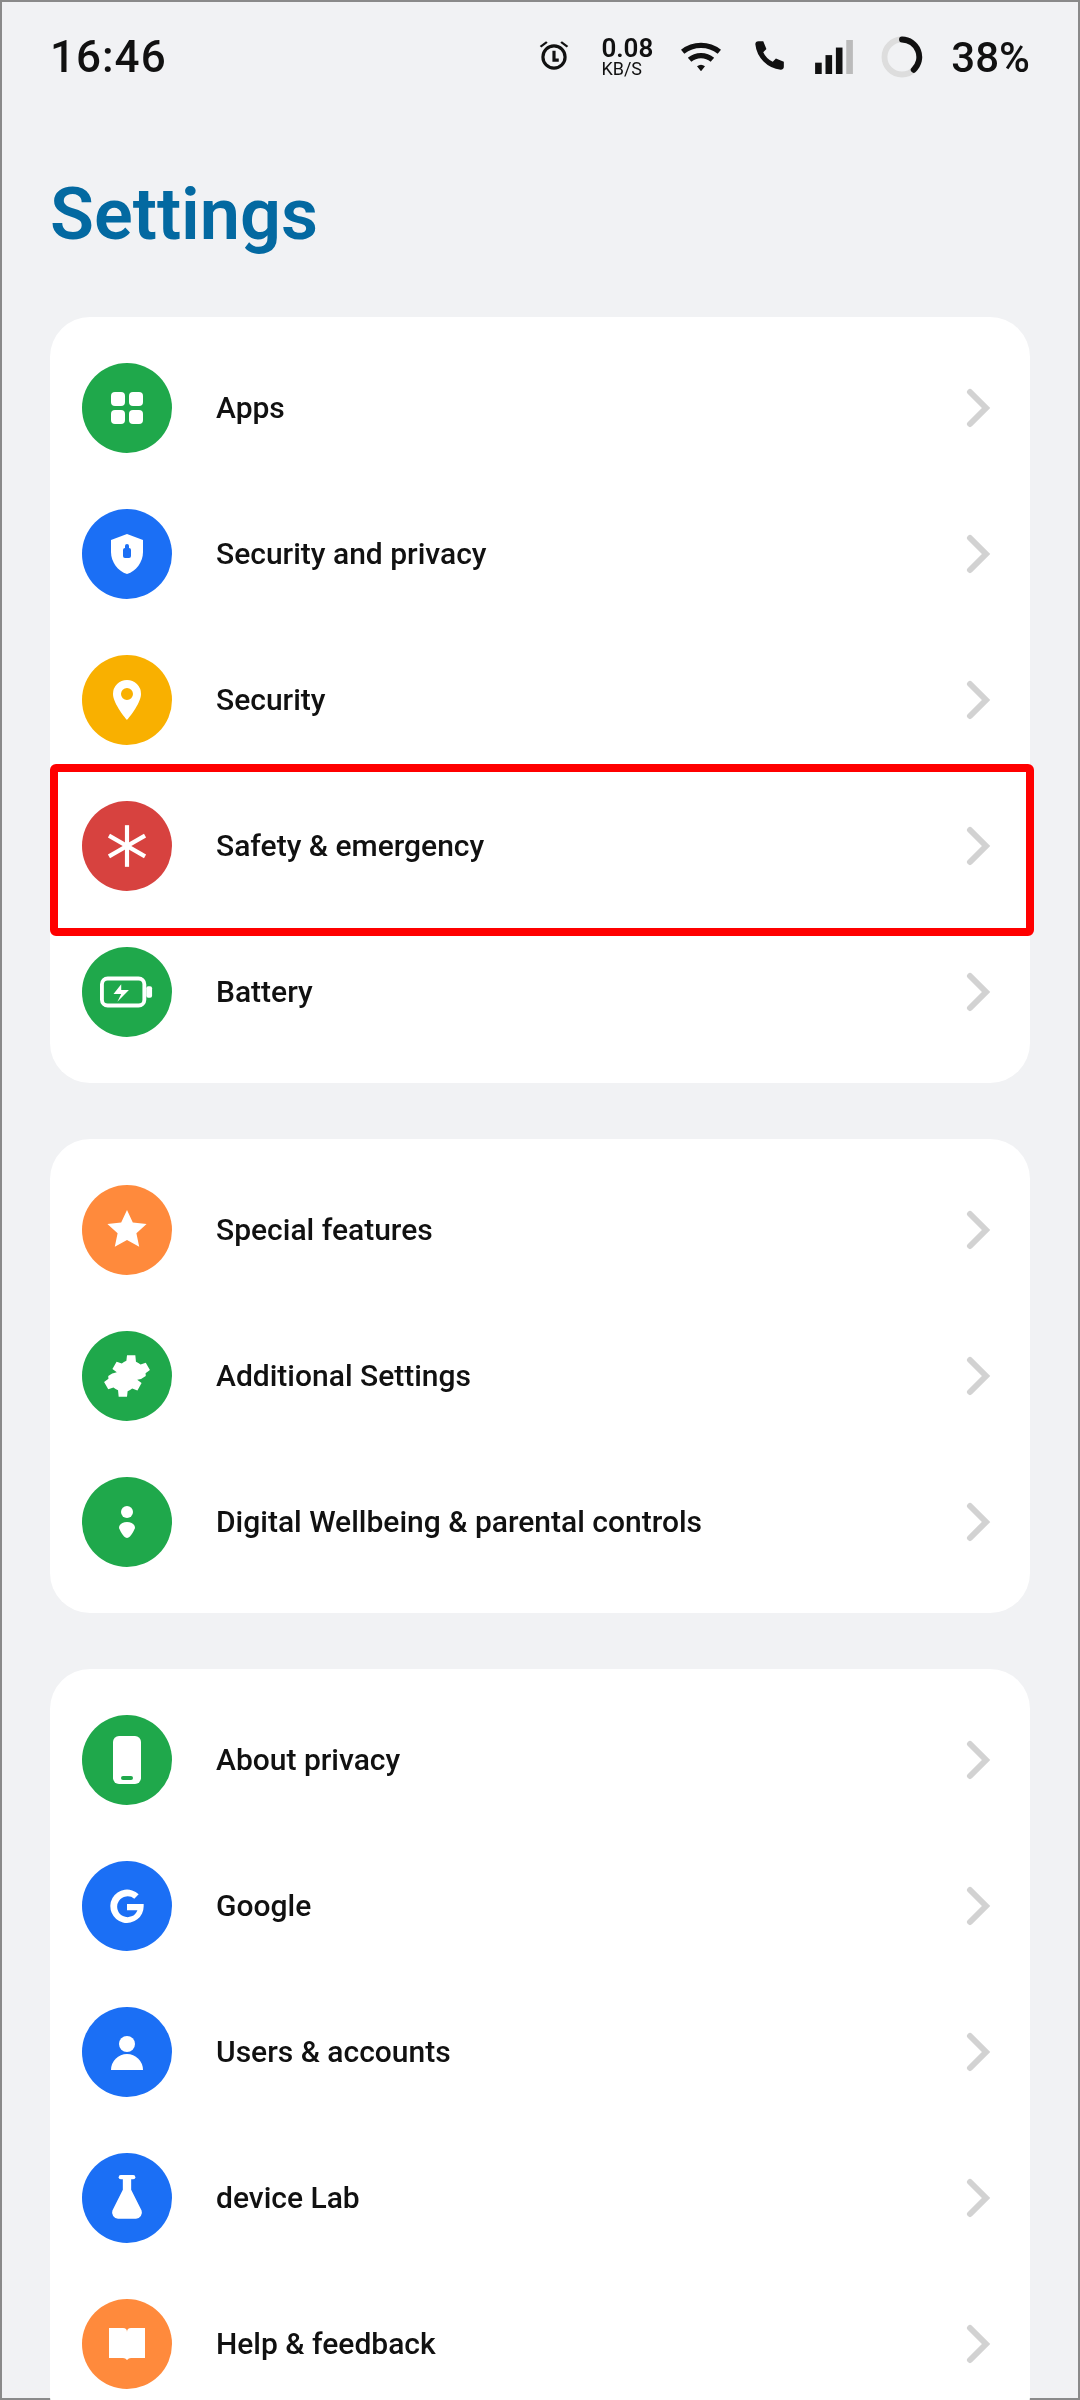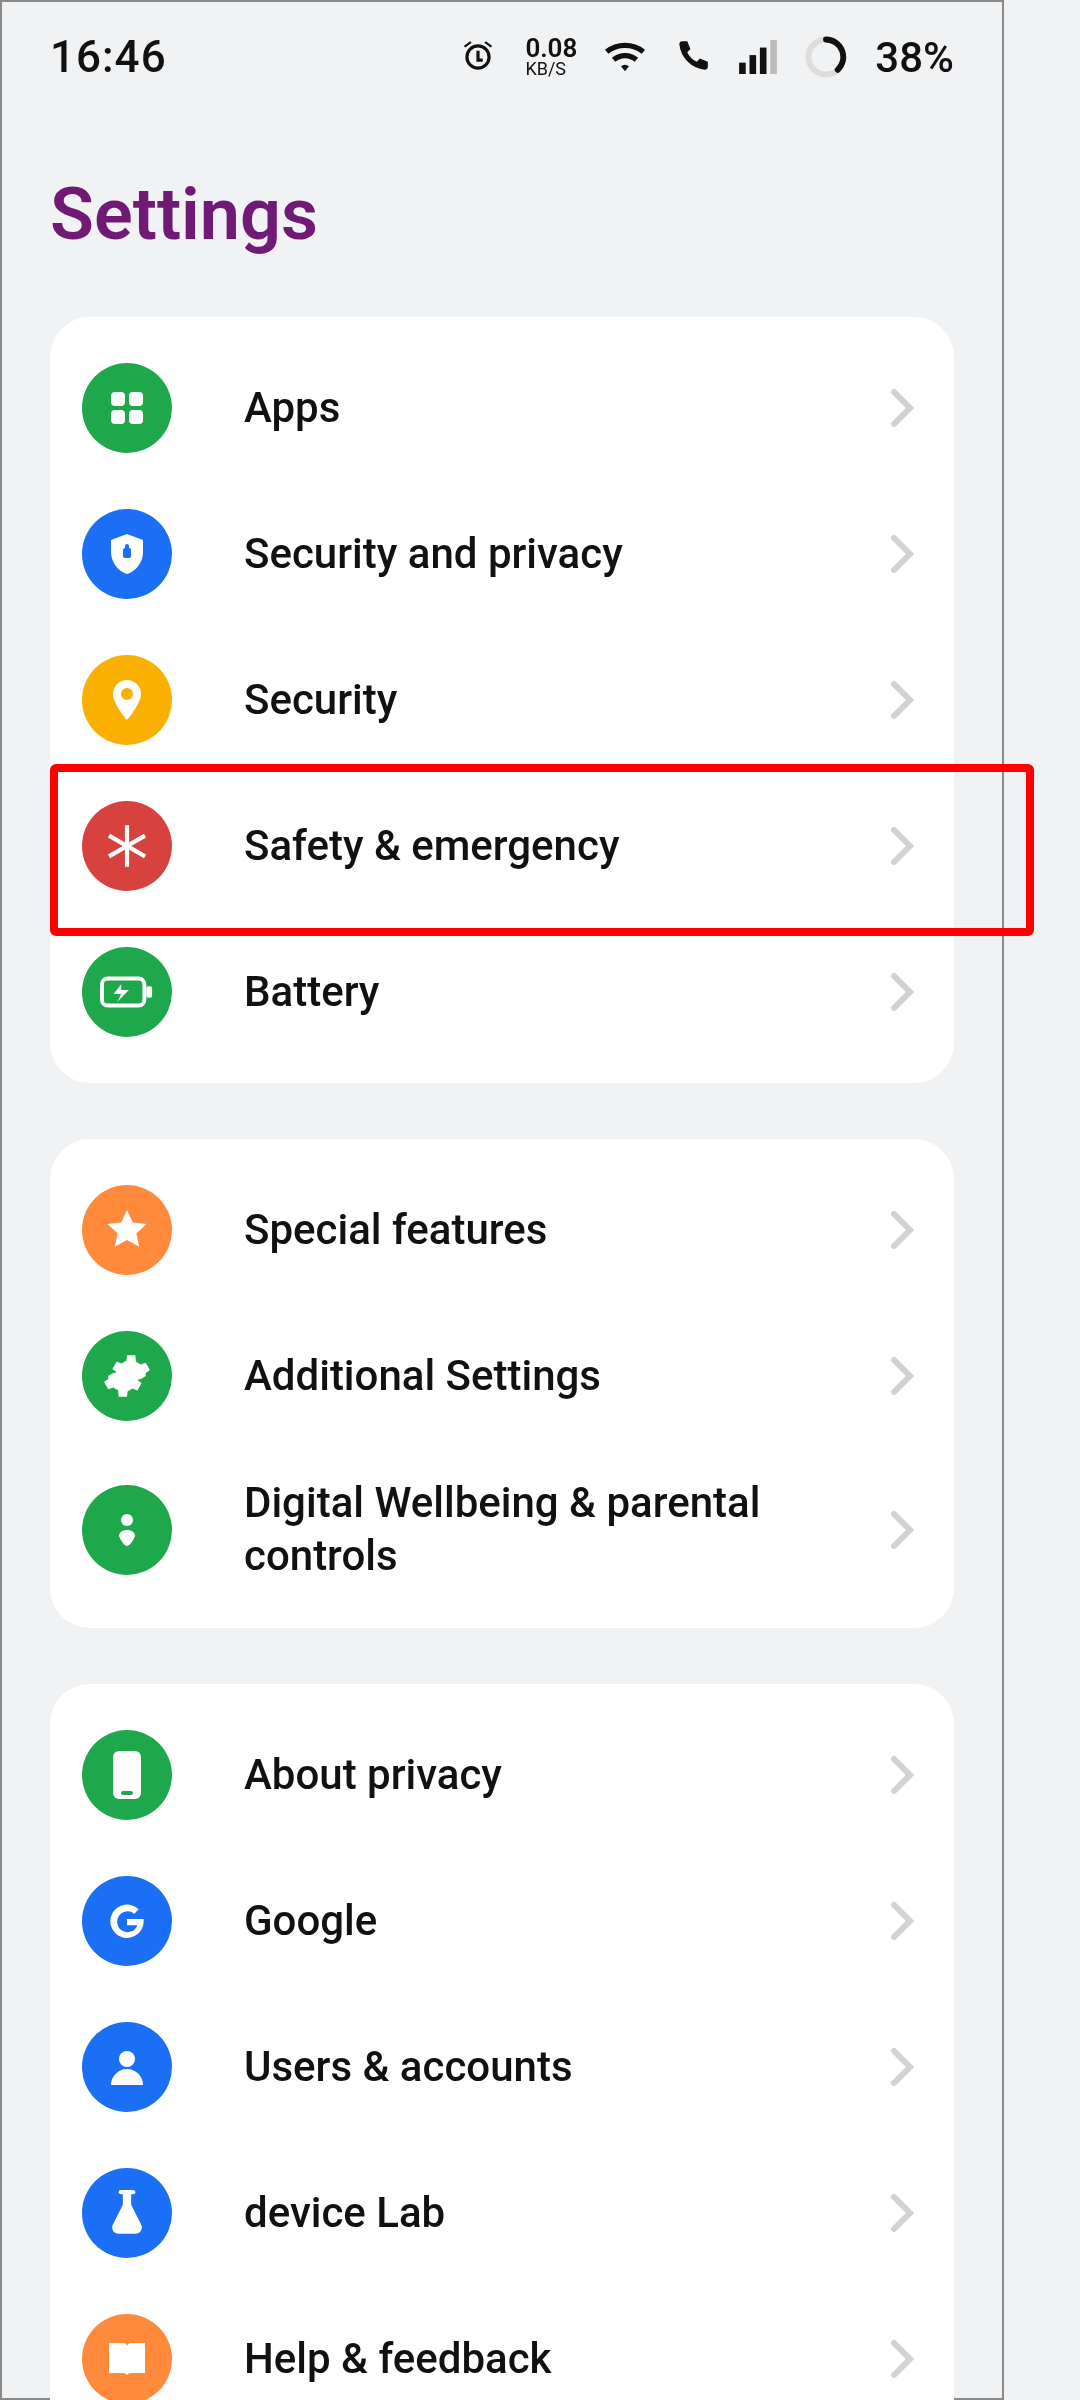--- a/index.html
+++ b/index.html
@@ -4,21 +4,21 @@
   <style>
     * { box-sizing: border-box; margin: 0; padding: 0; }
     html, body {
       width: 1080px;
       height: 2400px;
       font-family: -apple-system, BlinkMacSystemFont, "Segoe UI", Roboto, Arial, sans-serif;
       background: #f1f2f4;
       overflow: hidden;
     }
     .frame {
-      width: 1004px;
+      width: 1080px;
       height: 2400px;
       background: #f1f2f4;
       position: relative;
       border: 2px solid #8a8a8a;
     }
     
     .status-bar {
       height: 110px;
       display: flex;
       justify-content: space-between;
@@ -45,21 +45,21 @@
       line-height: 0.9;
     }
     .kbs-top { font-size: 26px; font-weight: 600; }
     .kbs-bot { font-size: 18px; font-weight: 400; text-align: right; }
     .batt-text { font-size: 42px; font-weight: 500; }
 
     
     .page-title {
       font-size: 72px;
       font-weight: 600;
-      color: #701a75;
+      color: #0369a1;
       padding: 60px 48px 60px 48px;
     }
 
     
     .groups {
       padding: 0 48px;
       display: flex;
       flex-direction: column;
       gap: 56px;
     }
@@ -81,26 +81,25 @@
       height: 90px;
       border-radius: 50%;
       flex: 0 0 90px;
       display: flex;
       align-items: center;
       justify-content: center;
       margin-right: 44px;
     }
     .row-label {
       flex: 1 1 auto;
-      font-size: 42px;
+      font-size: 30px;
       color: #111;
       font-weight: 500;
       line-height: 1.25;
       padding-right: 24px;
-      margin-left: 28px;
     }
     .chevron {
       flex: 0 0 40px;
       display: flex;
       align-items: center;
       justify-content: center;
       color: #d2d2d2;
     }
     
     .highlight-box {

